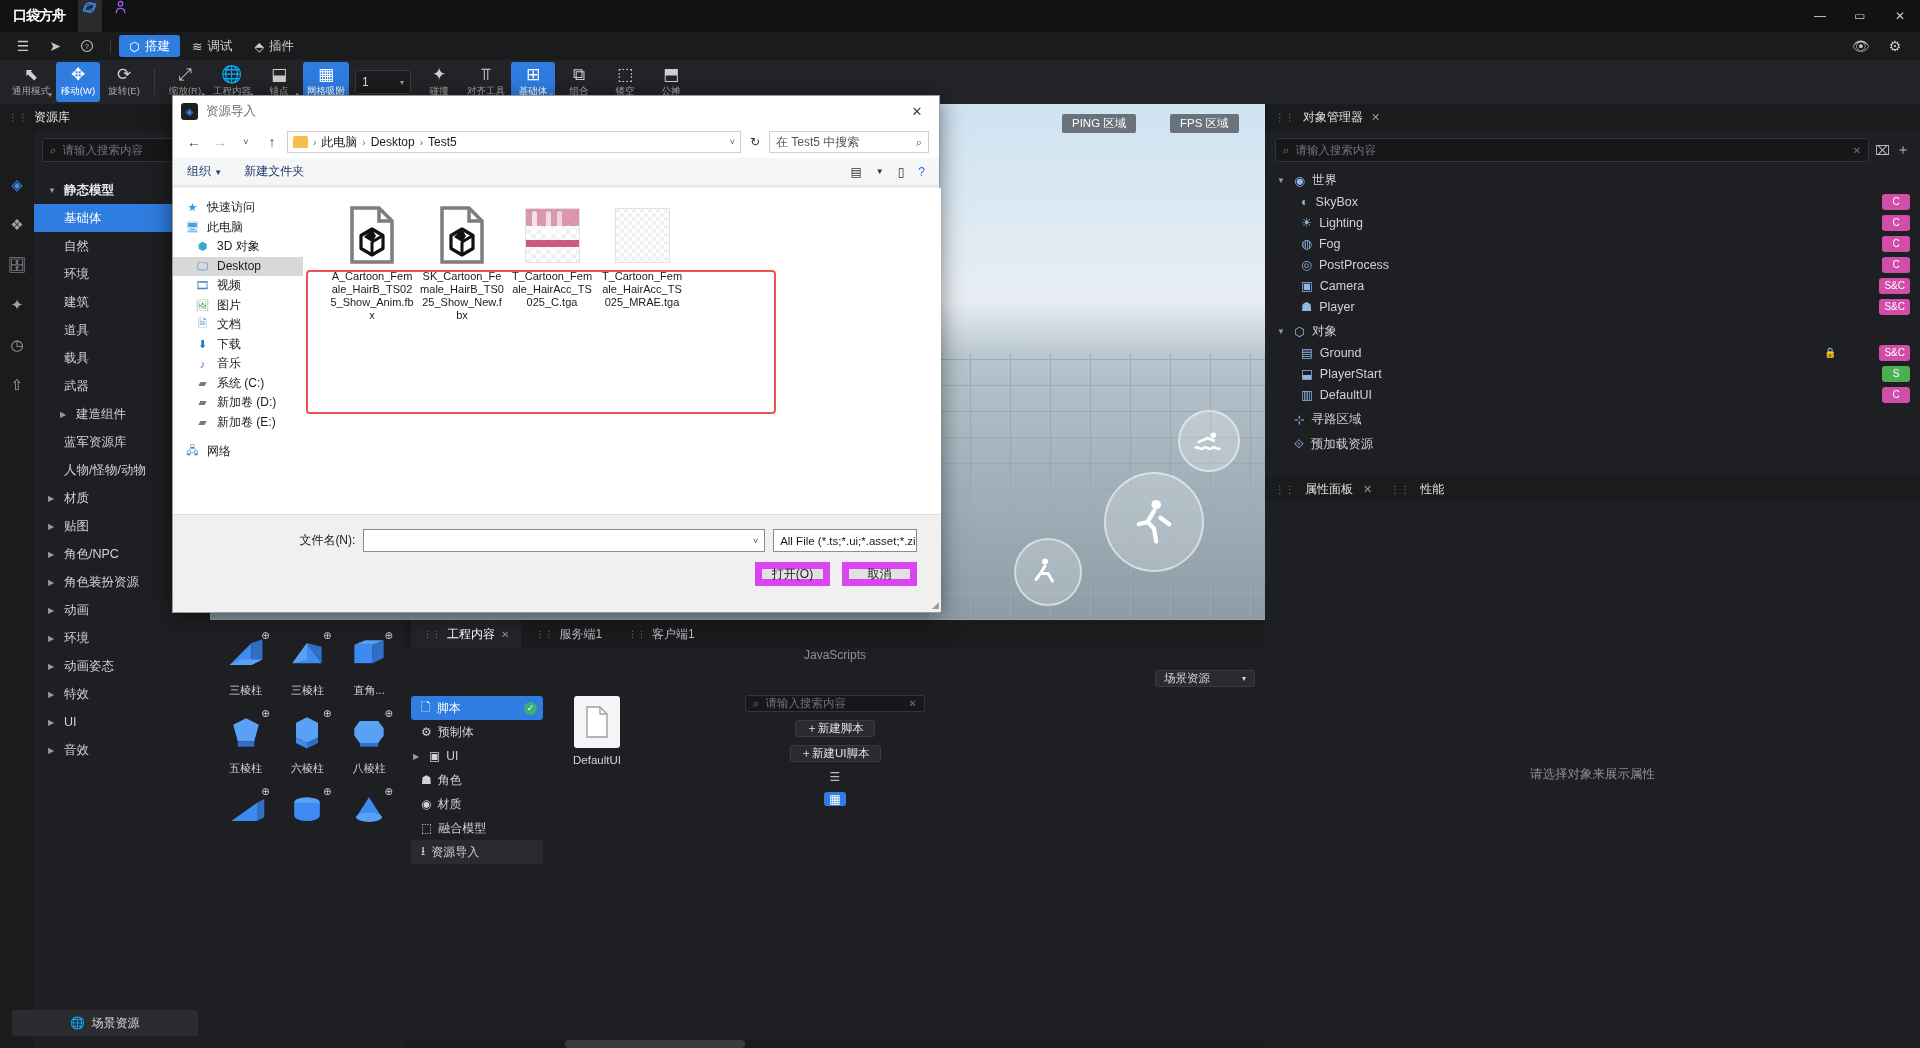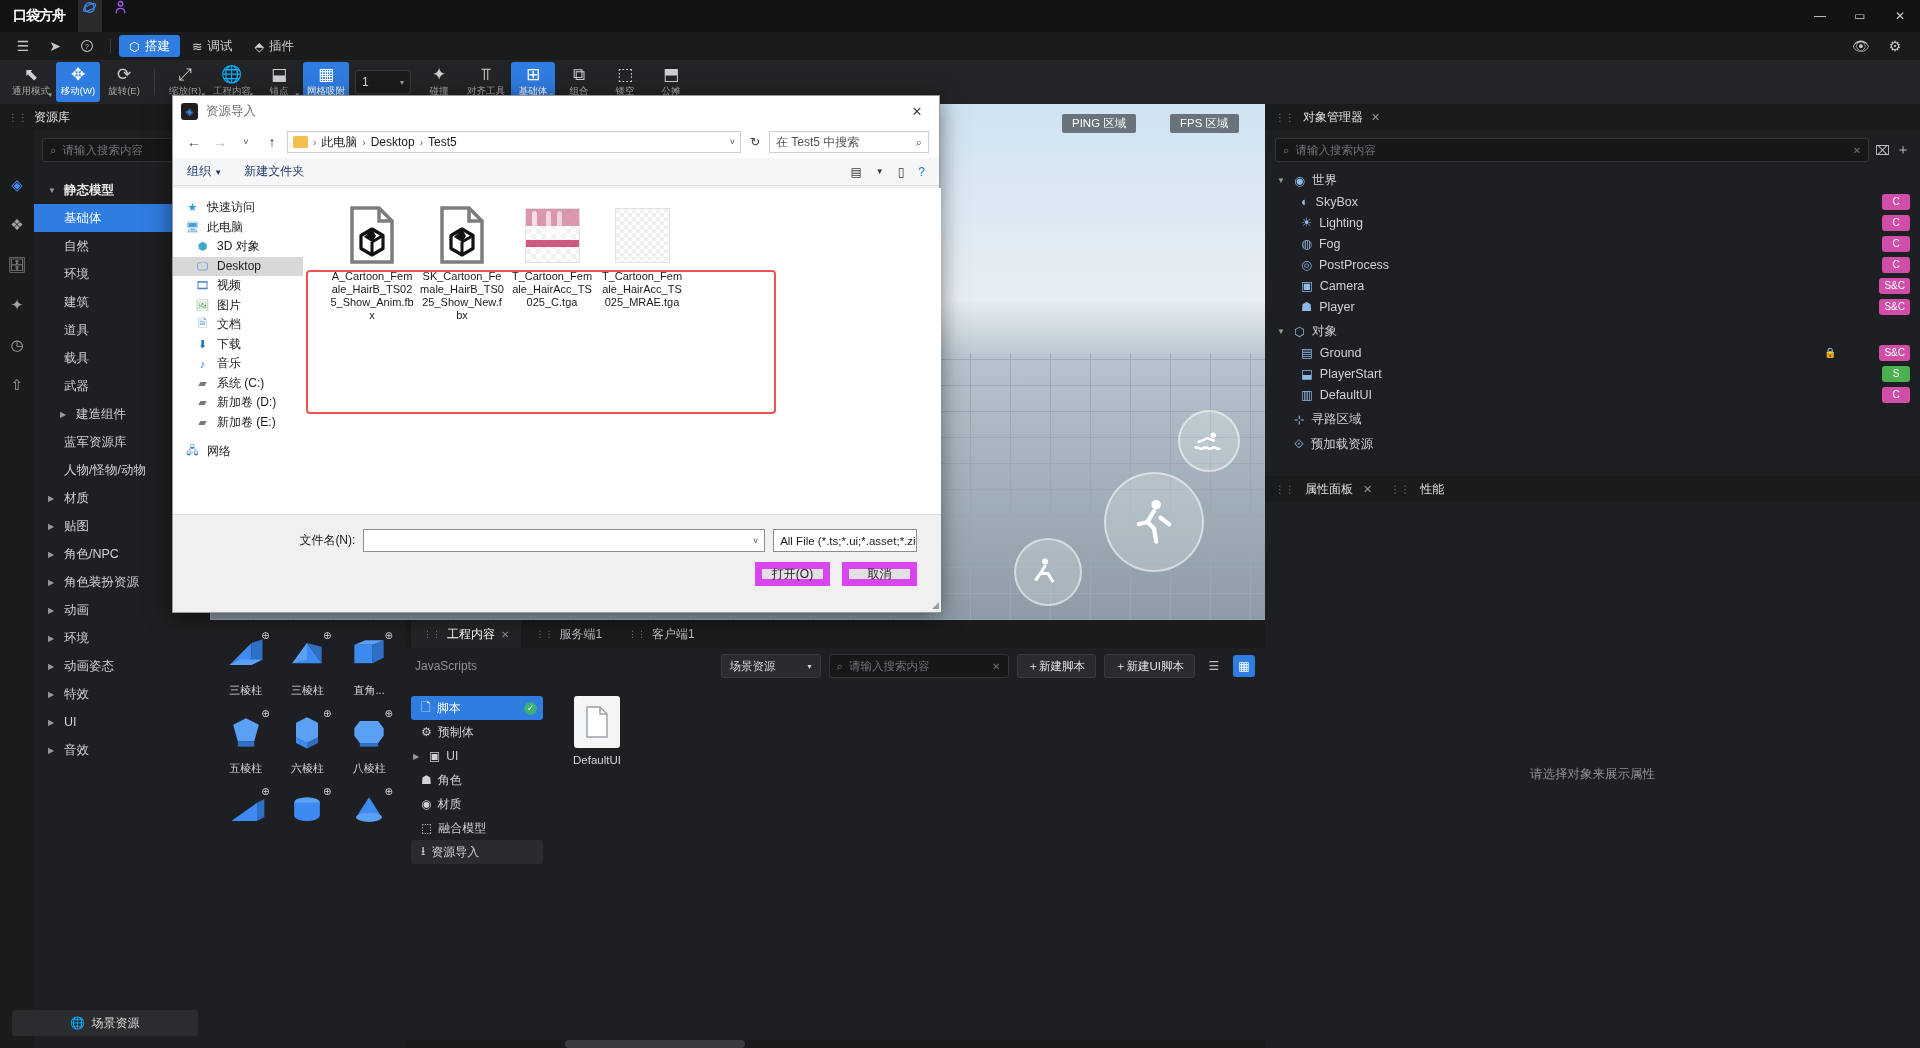--- a/index.html
+++ b/index.html
@@ -108,21 +108,21 @@
   .acell .cname { position:absolute; bottom:2px; font-size:11px; color:#cfd3d8; }
   .shape { width:44px; height:44px; margin-top:4px; }
 
   
   .dock { position:absolute; left:405px; top:620px; width:860px; height:428px; background:#1e1f22;}
   .dock-tabs { height:28px; background:#1a1b1d; display:flex; align-items:center; gap:2px;
      padding-left:6px; font-size:12px; }
   .dtab { display:flex; align-items:center; gap:6px; height:28px; padding:0 12px; color:#b9bcc1;}
   .dtab.active { background:#232427; color:#fff; }
   .dtab .x { font-size:10px; color:#8d9096; }
-  .dock-sub { height:36px; display:flex; align-items:center; padding:0 10px; gap:8px; }
+  .dock-sub { height:36px; display:flex; align-items:center; padding:0 10px; gap:8px;flex-direction:column; }
   .js-label { font-size:12px; color:#8d9096; }
   .sel-box { margin-left:auto; display:flex; align-items:center; justify-content:space-between;
     width:100px; height:24px; background:#2a2b2f; border:1px solid #3a3b3e; border-radius:3px;
     padding:0 8px; font-size:11.5px; color:#d6d8da;}
   .dock-search { width:180px; height:24px; background:#161719; border:1px solid #34353a;
     border-radius:3px; display:flex; align-items:center; padding:0 7px; gap:6px;
     font-size:11.5px; color:#6e7278;}
   .dbtn { height:24px; background:#2a2b2f; border:1px solid #3a3b3e; border-radius:3px;
     display:flex; align-items:center; gap:4px; padding:0 10px; font-size:11.5px; color:#e2e4e6;}
   .vbtn { width:22px; height:22px; display:flex; align-items:center; justify-content:center;

